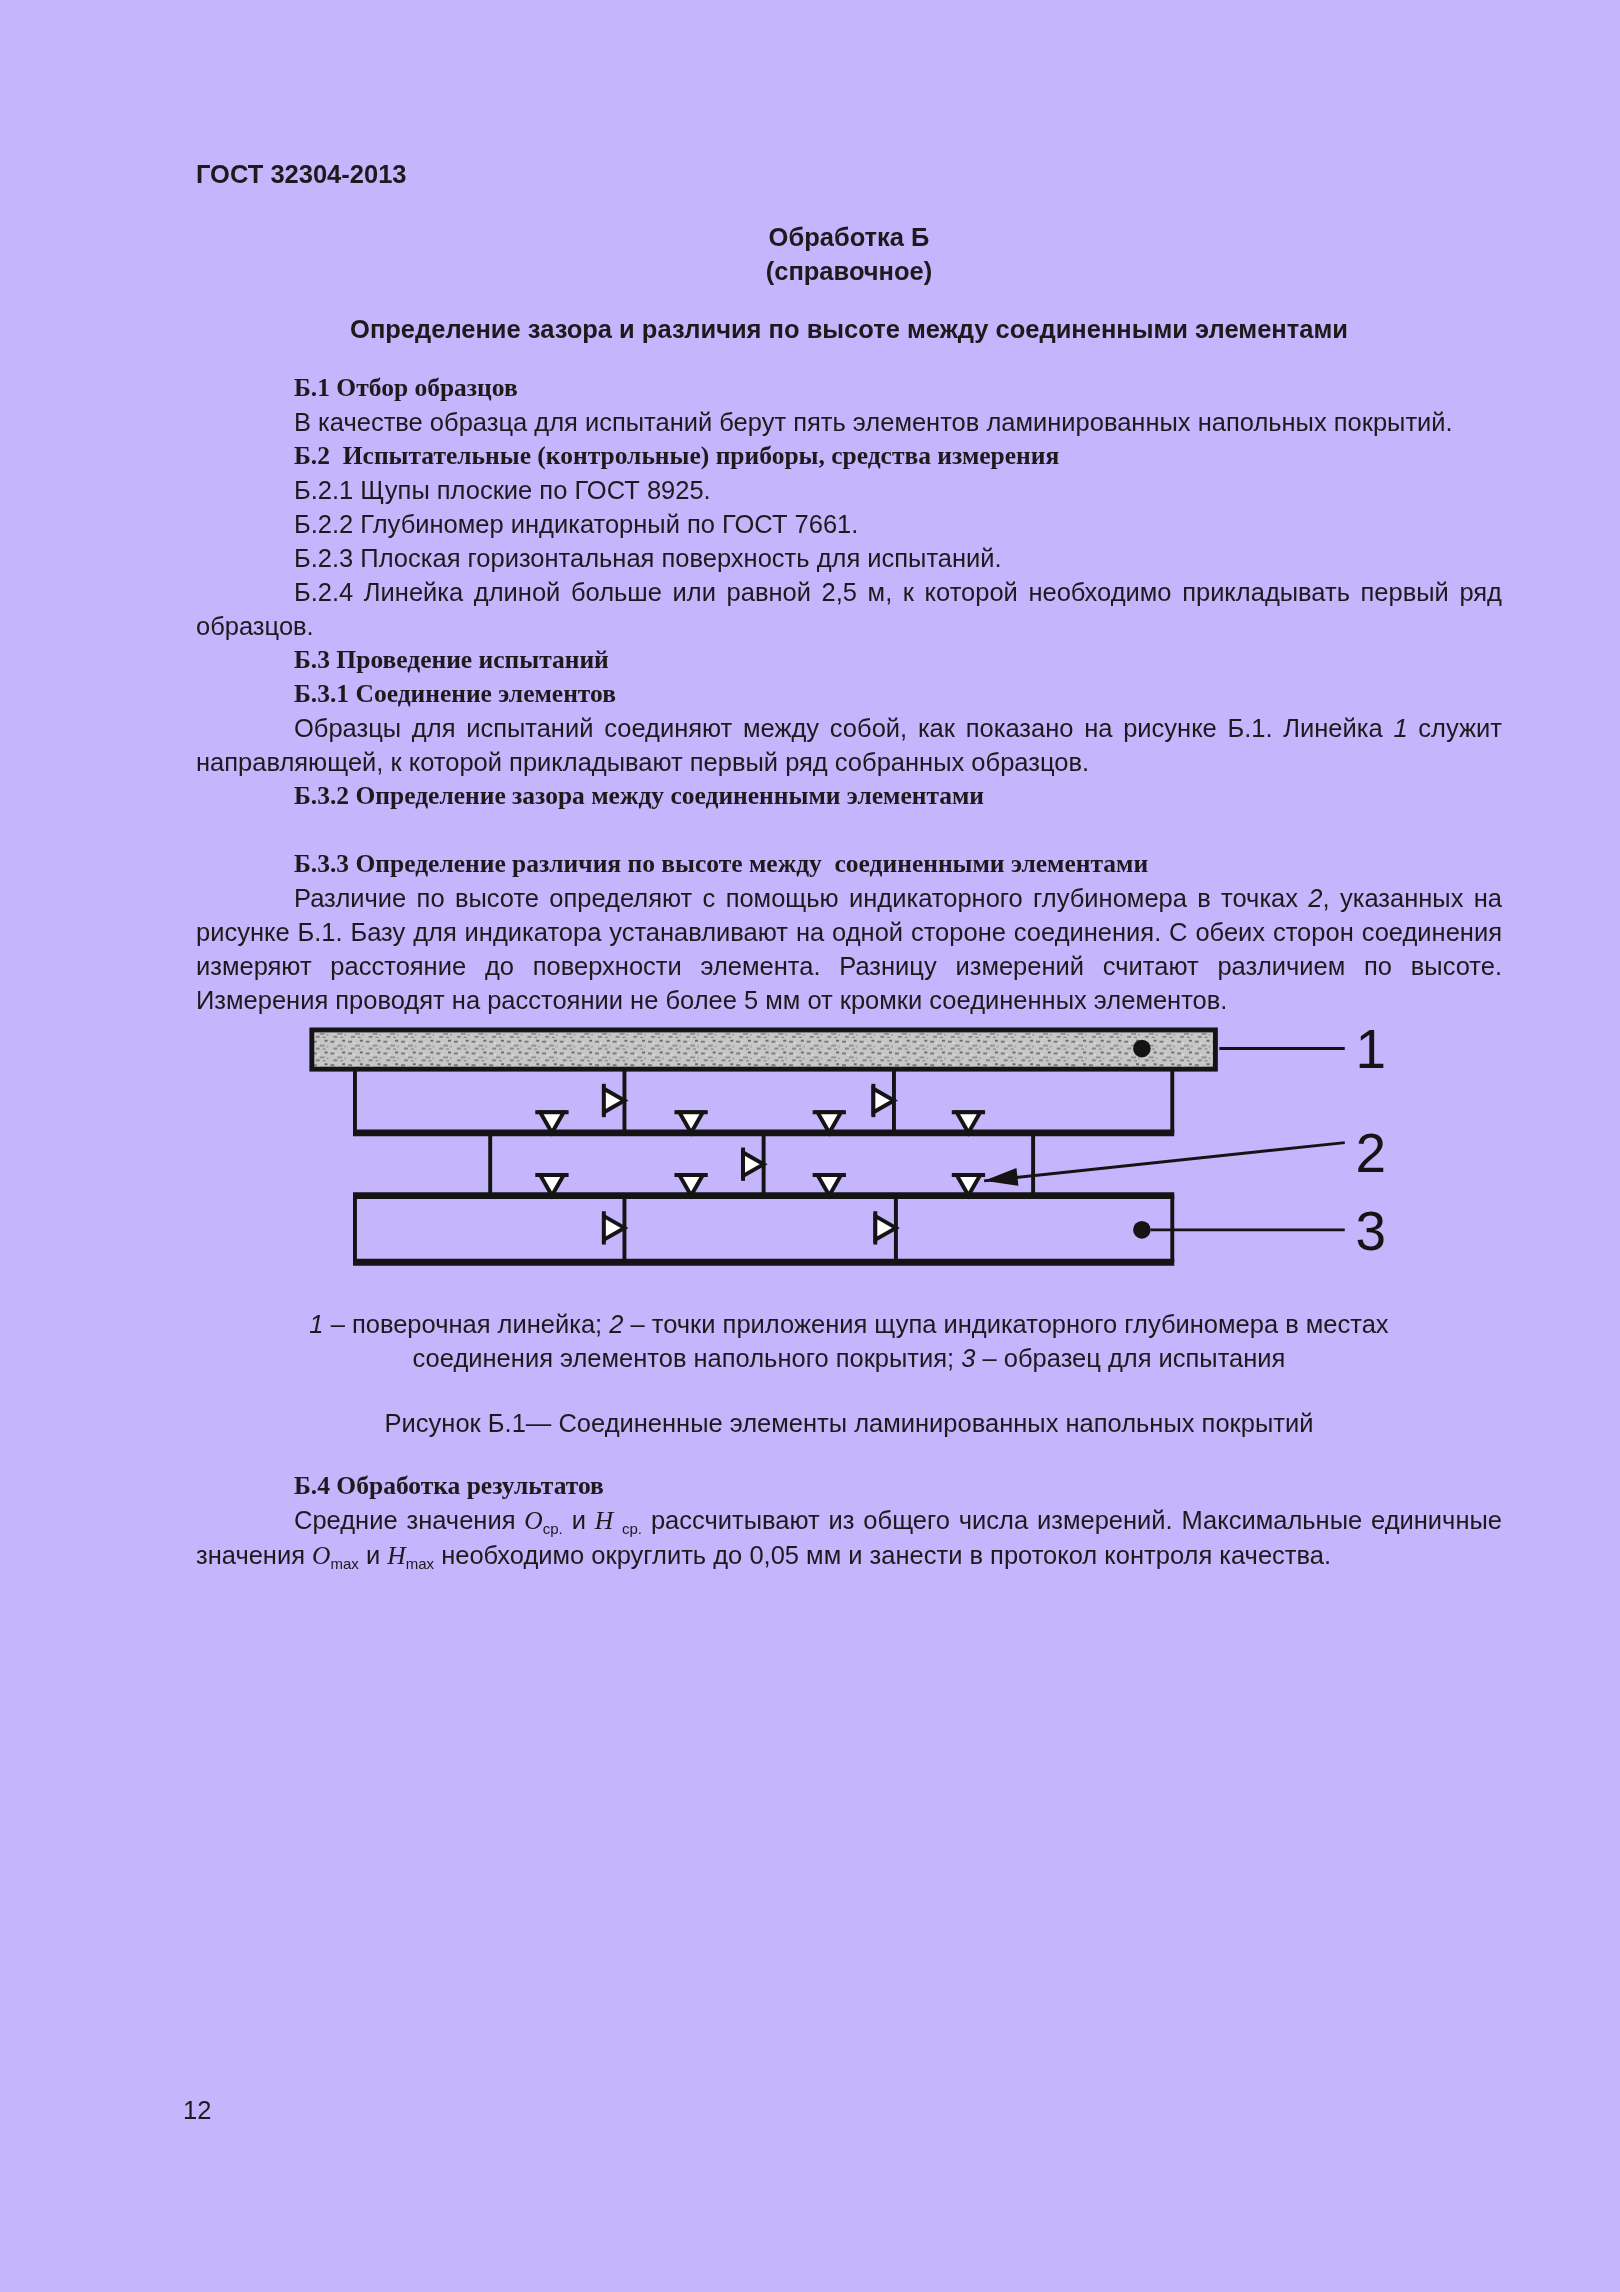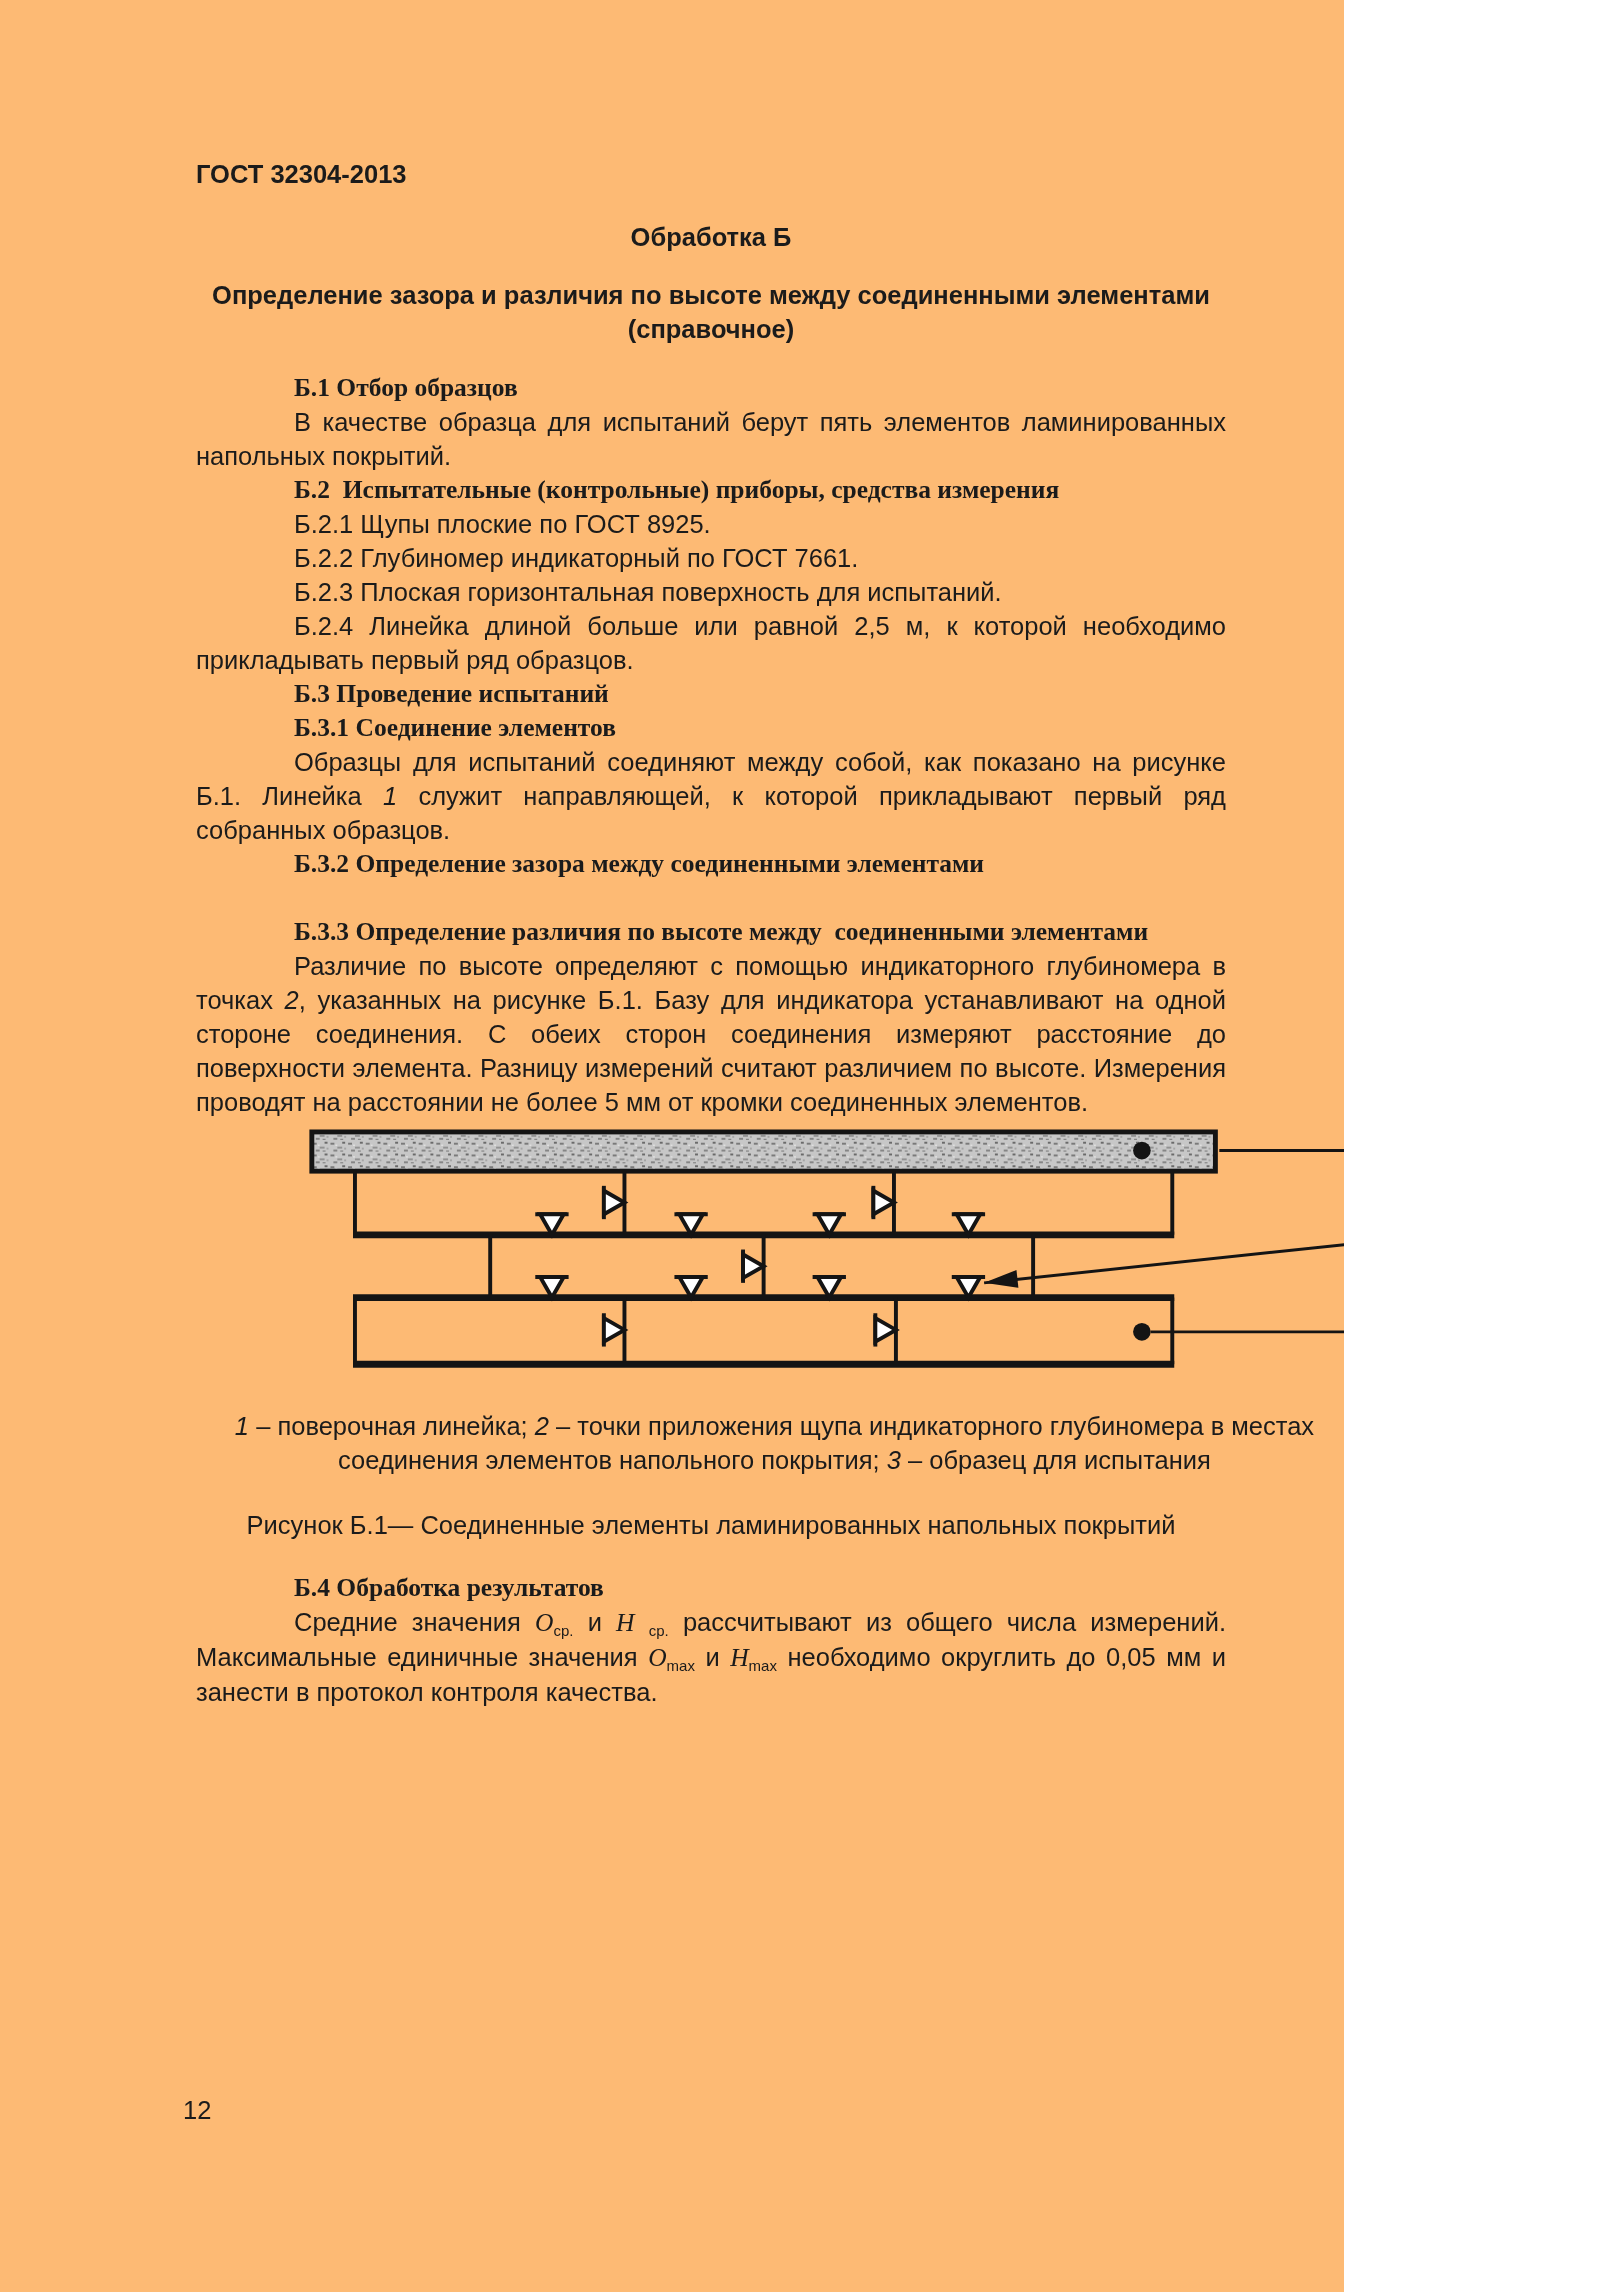--- a/index.html
+++ b/index.html
@@ -1,19 +1,19 @@
 <!DOCTYPE html>
 <html lang="ru"><head>
 <meta charset="utf-8">
 <style>
   html,body{margin:0;padding:0;background:#ffffff;}
   .page{
     position:relative;
-    width:1344px;height:2293px;
-    background:#fdba74;
+    width:1620px;height:2293px;
+    background:#c4b5fd;
     color:#1b1b1b;
     font-family:"Liberation Sans","DejaVu Sans",sans-serif;
     font-size:25.5px;line-height:34px;
     overflow:hidden;
   }
   .content{padding:0 118px 0 196px;}
   .doc-number{padding-top:157px;font-weight:bold;}
   .center{text-align:center;}
   .bold{font-weight:bold;}
   .appendix-title{margin-top:29px;}
@@ -39,23 +39,23 @@
 </style>
 </head>
 <body>
 
 <div class="page">
   <div class="content">
 
     <div class="doc-number">ГОСТ 32304-2013</div>
 
     <div class="center bold appendix-title">Обработка Б</div>
+    <div class="center bold">(справочное)</div>
+
     <div class="center bold main-title">Определение зазора и различия по высоте между соединенными элементами</div>
-
-    <div class="center bold">(справочное)</div>
 
     <p class="hpara mt26">Б.1 Отбор образцов</p>
     <p class="para">В качестве образца для испытаний берут пять элементов ламинированных напольных покрытий.</p>
 
     <p class="hpara">Б.2  Испытательные (контрольные) приборы, средства измерения</p>
     <p class="para">Б.2.1 Щупы плоские по ГОСТ 8925.</p>
     <p class="para">Б.2.2 Глубиномер индикаторный по ГОСТ 7661.</p>
     <p class="para">Б.2.3 Плоская горизонтальная поверхность для испытаний.</p>
     <p class="para">Б.2.4 Линейка длиной больше или равной 2,5 м, к которой необходимо прикладывать первый ряд образцов.</p>
 

